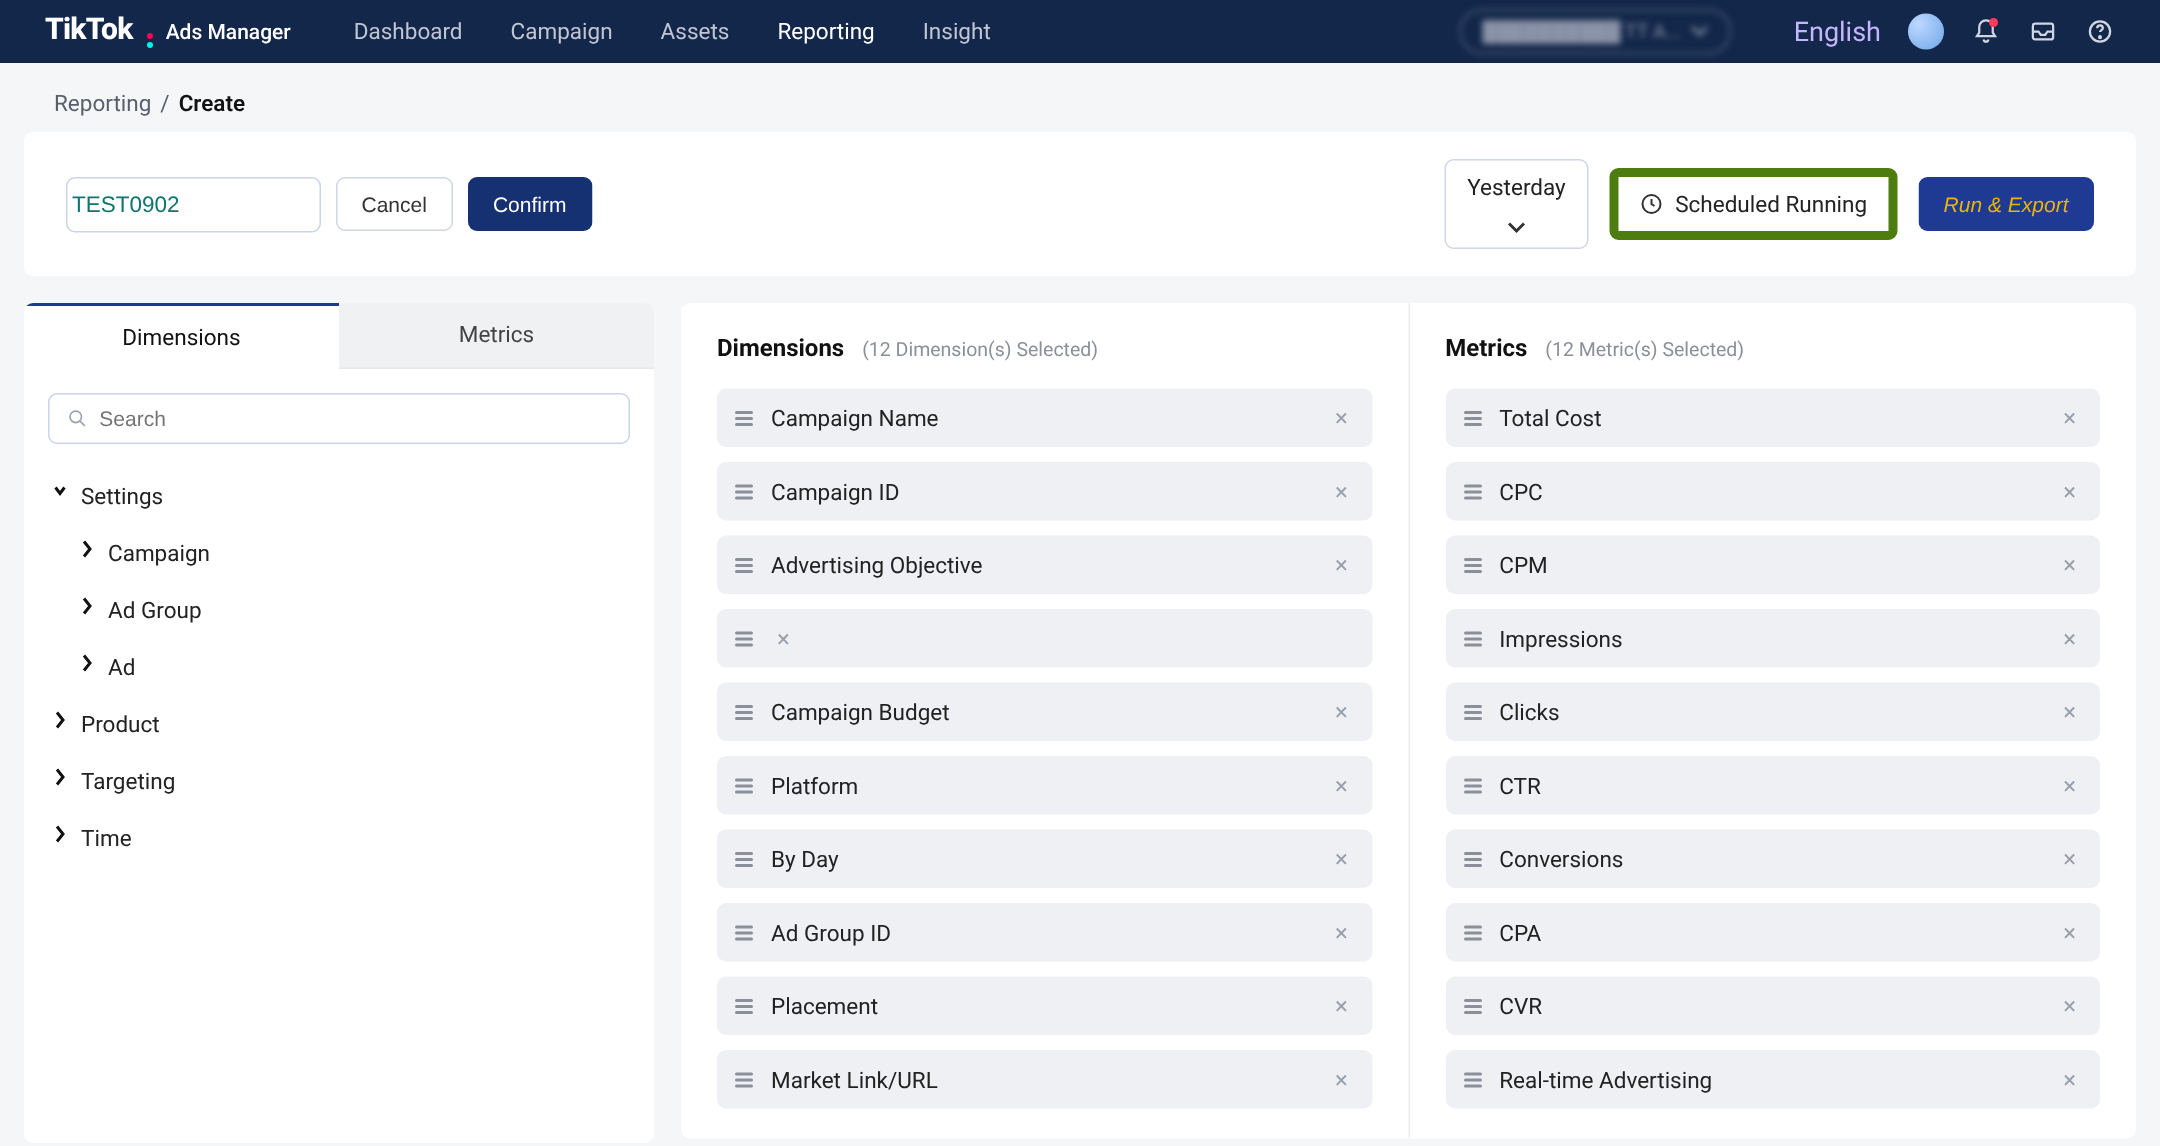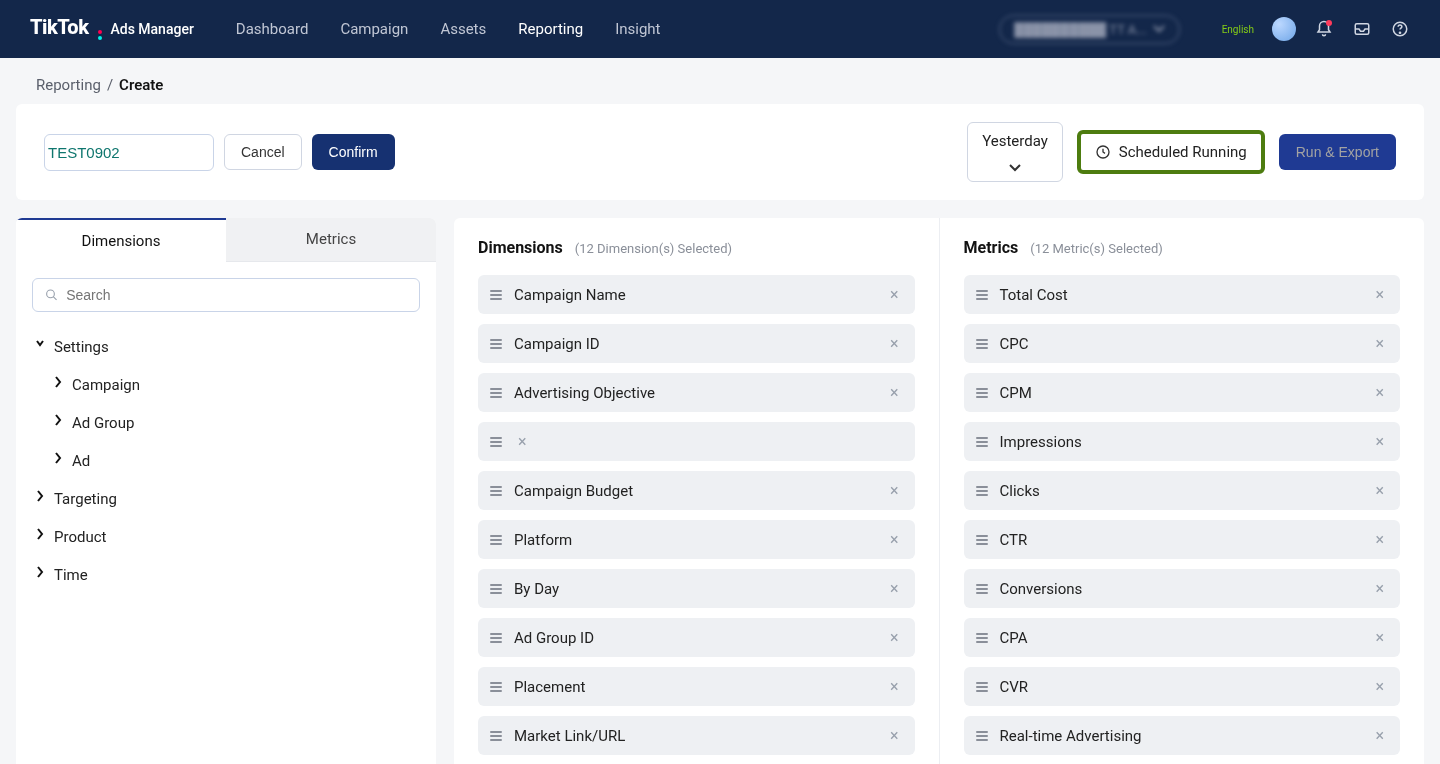--- a/index.html
+++ b/index.html
@@ -8,42 +8,42 @@
     background: #f5f6f8;
     color: #121212;
     font-size: 14px;
     width: 1440px;
     height: 764px;
     overflow: hidden;
   }
 
   
   .top-header {
-    height: 58px;
+    height: 42px;
     background: #13274a;
     color: #c9cfdb;
     display: flex;
     align-items: center;
     padding: 0 30px 0 30px;
   }
   .logo-group { display:flex; align-items:baseline; gap:8px; margin-right:40px; }
   .logo-tiktok { color:#fff; font-weight:800; font-size:20px; letter-spacing:-0.5px; display:flex; align-items:center; }
   .logo-dot { display:inline-block; width:4px; height:4px; background:#ff0050; border-radius:50%; margin-left:2px; margin-bottom:10px; box-shadow: 0 6px 0 #00f2ea; }
   .logo-sub { color:#fff; font-size:14px; font-weight:500; }
   .nav { display:flex; gap:28px; }
   .nav-item { color:#c0c6d4; font-size:15px; cursor:pointer; padding:4px 2px; }
   .nav-item.active { color:#fff; }
 
   .header-right { margin-left:auto; display:flex; align-items:center; gap:18px; }
   .account-pill {
     border:1px solid #5a6b8a; border-radius:20px; padding:6px 14px; color:#8a93a8;
     font-size:13px; min-width:170px; display:flex; align-items:center; gap:6px;
     filter: blur(2px);
   }
-  .lang { color:#84cc16; font-size:10px;margin-left:24px; }
+  .lang { color:#c4b5fd; font-size:18px;margin-left:24px; }
   .avatar-circle { width:24px; height:24px; border-radius:50%; background: radial-gradient(circle at 30% 30%, #bcd8ff, #6fa6e8); }
   .hicon { width:20px; height:20px; display:flex; align-items:center; justify-content:center; color:#d0d6e2; cursor:pointer; position:relative; }
   .bell-dot { position:absolute; top:1px; right:2px; width:6px; height:6px; background:#ff3b5c; border-radius:50%; }
 
   
   .breadcrumb-row {
     padding: 18px 36px 10px 36px;
     font-size: 15px;
     color:#5a5f6b;
     display:flex; align-items:center; gap:6px;
@@ -56,30 +56,30 @@
     background:#fff;
     border-radius:6px;
     padding:18px 28px;
     display:flex; align-items:center; gap:10px;
   }
   .text-input {
     border:1.5px solid #c9d4e8; border-radius:6px; padding:9px 3px; font-size:15px; width:170px; color:#0f766e;
   }
   .btn { border-radius:6px; font-size:14px; padding:9px 16px; cursor:pointer; border:1px solid transparent; background:#fff; }
   .btn.outline { border-color:#d0d6e2; color:#333; }
-  .btn.primary { background:#1f3a93; color:#a3a3a3; }
+  .btn.primary { background:#1f3a93; color:#eab308;font-style:italic; }
   .btn.primary-dark { background:#163171; color:#fff; }
 
   .toolbar-right { margin-left:auto; display:flex; gap:14px; align-items:center; }
   .select-like {
     border:1px solid #d0d6e2; border-radius:6px; padding:9px 14px; font-size:15px; color:#222;
     display:flex; align-items:center; gap:14px; cursor:pointer; background:#fff;flex-direction:column;
   }
   .sched {
-    border:4px solid #4d7c0f; border-radius:6px; padding:9px 14px; font-size:15px; color:#222;
+    border:6px solid #4d7c0f; border-radius:6px; padding:9px 14px; font-size:15px; color:#222;
     display:flex; align-items:center; gap:8px; background:#fff; cursor:pointer;
   }
 
   
   .main-area { display:flex; gap:18px; padding:18px 16px 0 16px; align-items:flex-start; }
 
   .sidebar {
     width:420px; background:#fff; border-radius:6px;
     height:560px; overflow:hidden;
     display:flex; flex-direction:column;
@@ -250,29 +250,29 @@
           </span>
           <span>Ad</span>
         </div>
       </div>
       <div class="tree-item">
         <span class="caret">
           <svg class="caret-svg" viewBox="0 0 8 12">
               <path d="M2 1l4 5-4 5" stroke="#111" stroke-width="2" fill="none"></path>
             </svg>
         </span>
-        <span>Targeting</span>
+        <span>Product</span>
       </div>
       <div class="tree-item">
         <span class="caret">
           <svg class="caret-svg" viewBox="0 0 8 12">
               <path d="M2 1l4 5-4 5" stroke="#111" stroke-width="2" fill="none"></path>
             </svg>
         </span>
-        <span>Product</span>
+        <span>Targeting</span>
       </div>
       <div class="tree-item">
         <span class="caret">
           <svg class="caret-svg" viewBox="0 0 8 12">
               <path d="M2 1l4 5-4 5" stroke="#111" stroke-width="2" fill="none"></path>
             </svg>
         </span>
         <span>Time</span>
       </div>
     </div>

